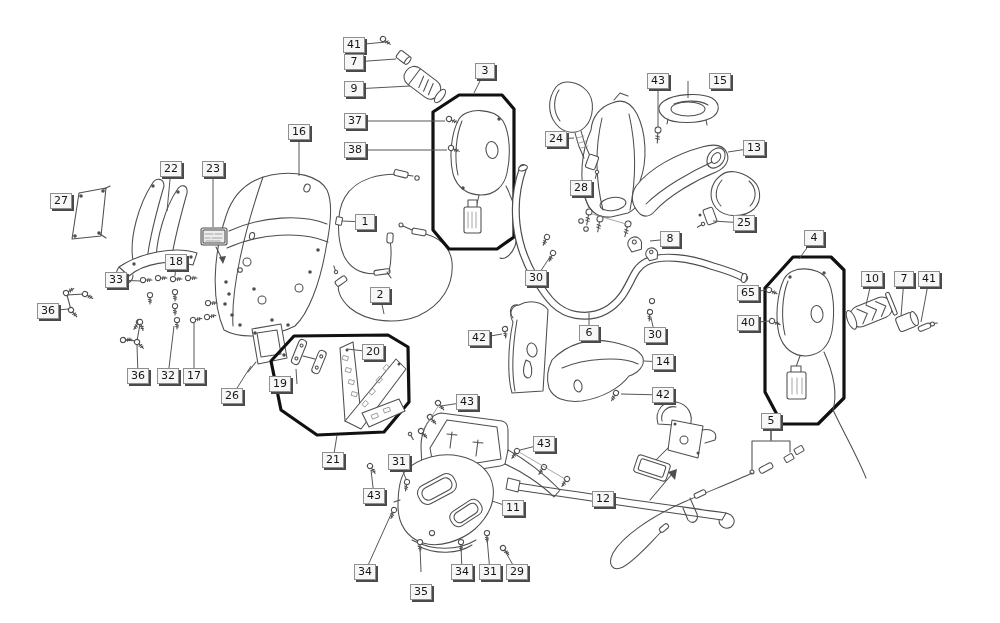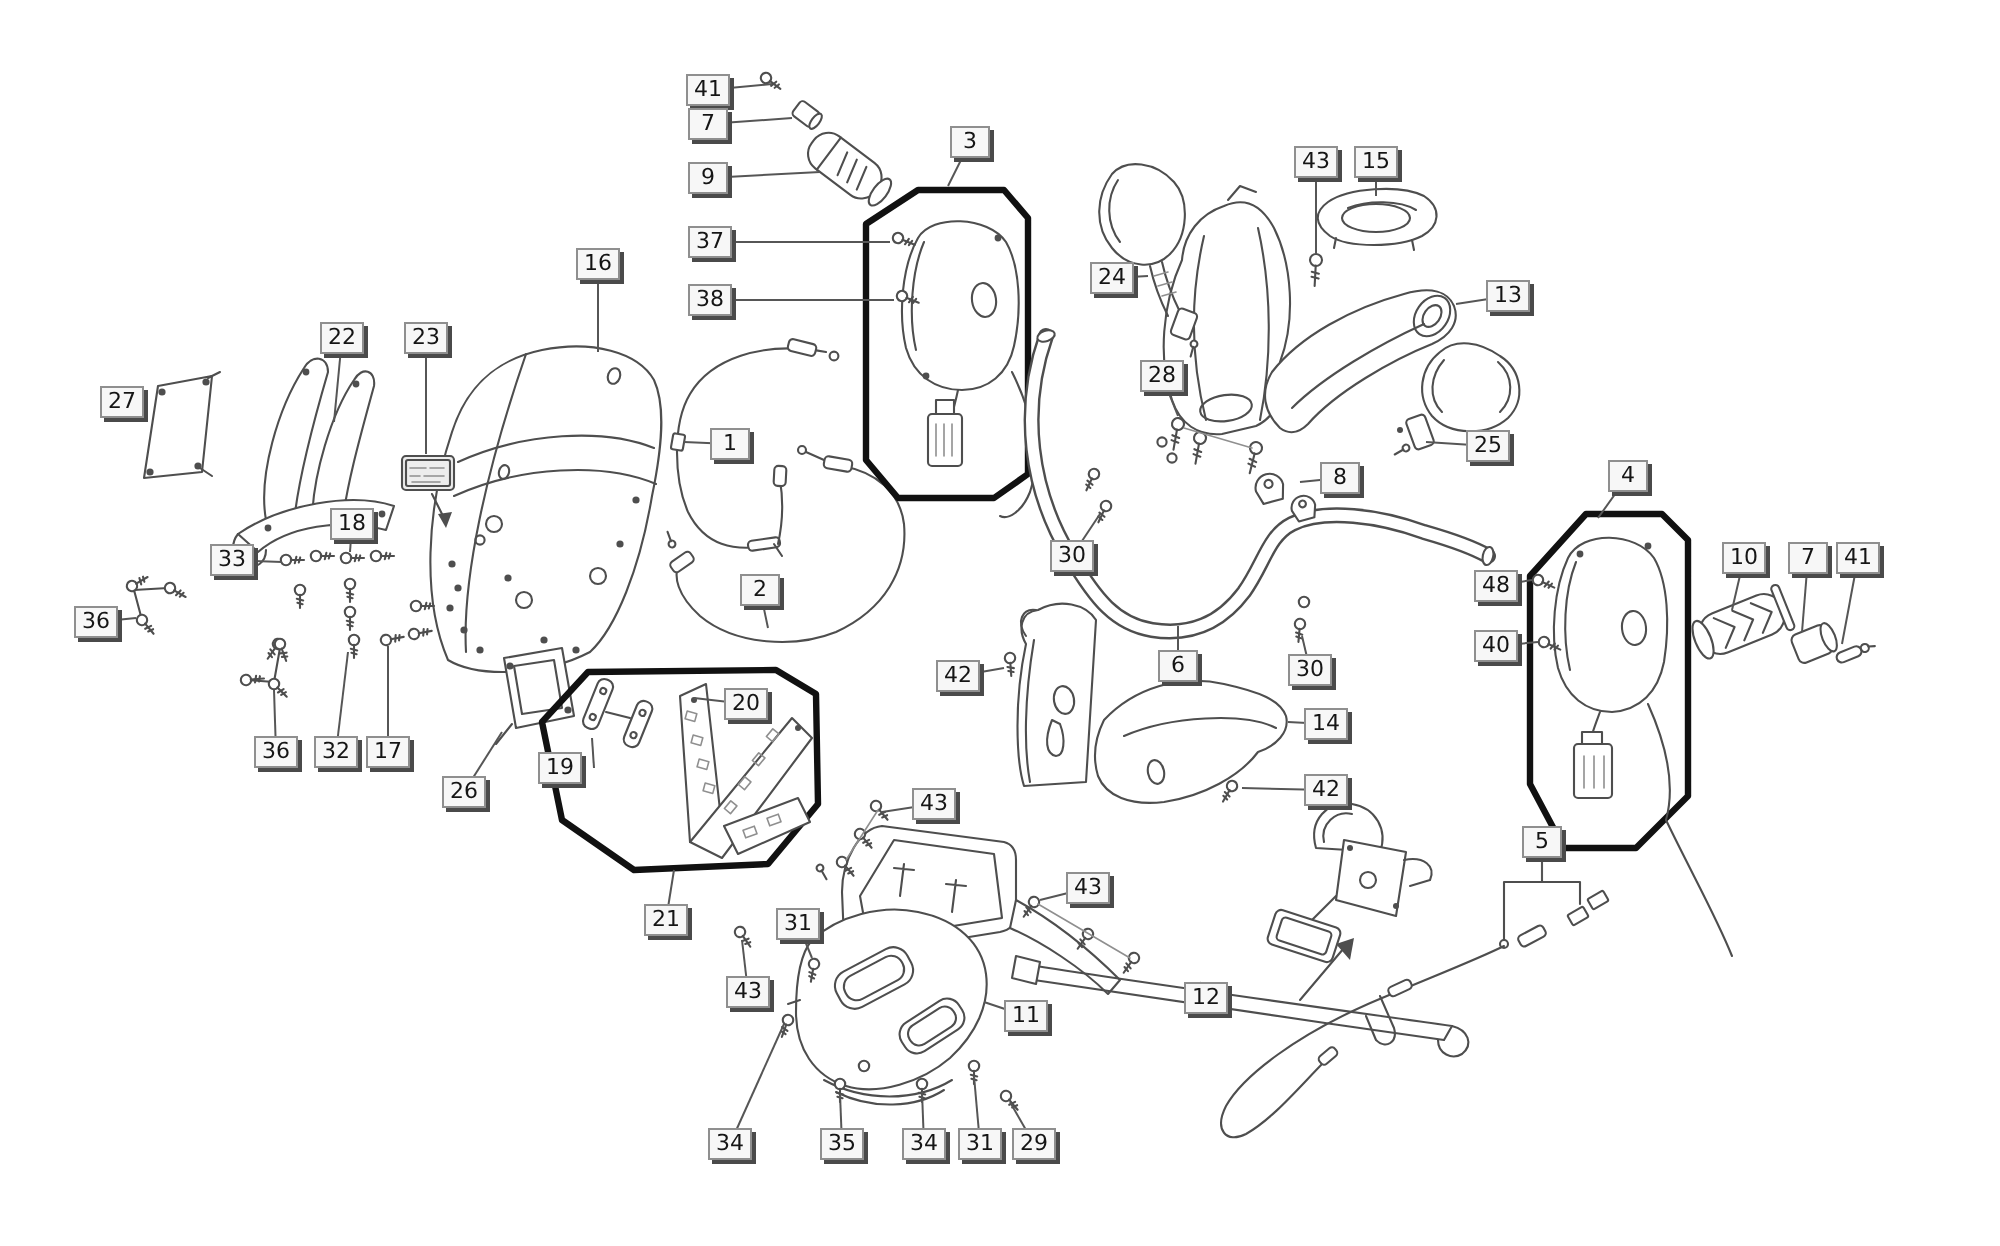--- a/index.html
+++ b/index.html
@@ -536,28 +536,28 @@
       <div class="callout" style="left: 355px; top: 121px;">37</div>
       <div class="callout" style="left: 355px; top: 150px;">38</div>
       <div class="callout" style="left: 485px; top: 71px;">3</div>
       <div class="callout" style="left: 299px; top: 132px;">16</div>
       <div class="callout" style="left: 171px; top: 169px;">22</div>
       <div class="callout" style="left: 213px; top: 169px;">23</div>
       <div class="callout" style="left: 61px; top: 201px;">27</div>
       <div class="callout" style="left: 365px; top: 222px;">1</div>
       <div class="callout" style="left: 556px; top: 139px;">24</div>
       <div class="callout" style="left: 658px; top: 81px;">43</div>
-      <div class="callout" style="left: 688px; top: 81px;">15</div>
+      <div class="callout" style="left: 720px; top: 81px;">15</div>
       <div class="callout" style="left: 754px; top: 148px;">13</div>
       <div class="callout" style="left: 581px; top: 188px;">28</div>
       <div class="callout" style="left: 744px; top: 223px;">25</div>
       <div class="callout" style="left: 670px; top: 239px;">8</div>
       <div class="callout" style="left: 536px; top: 278px;">30</div>
       <div class="callout" style="left: 814px; top: 238px;">4</div>
-      <div class="callout" style="left: 748px; top: 293px;">48</div>
+      <div class="callout" style="left: 748px; top: 293px;">65</div>
       <div class="callout" style="left: 748px; top: 323px;">40</div>
       <div class="callout" style="left: 872px; top: 279px;">10</div>
       <div class="callout" style="left: 904px; top: 279px;">7</div>
       <div class="callout" style="left: 929px; top: 279px;">41</div>
       <div class="callout" style="left: 116px; top: 280px;">33</div>
       <div class="callout" style="left: 176px; top: 262px;">18</div>
       <div class="callout" style="left: 48px; top: 311px;">36</div>
       <div class="callout" style="left: 380px; top: 295px;">2</div>
       <div class="callout" style="left: 479px; top: 338px;">42</div>
       <div class="callout" style="left: 589px; top: 333px;">6</div>
@@ -571,20 +571,20 @@
       <div class="callout" style="left: 280px; top: 384px;">19</div>
       <div class="callout" style="left: 373px; top: 352px;">20</div>
       <div class="callout" style="left: 333px; top: 460px;">21</div>
       <div class="callout" style="left: 467px; top: 402px;">43</div>
       <div class="callout" style="left: 399px; top: 462px;">31</div>
       <div class="callout" style="left: 374px; top: 496px;">43</div>
       <div class="callout" style="left: 513px; top: 508px;">11</div>
       <div class="callout" style="left: 544px; top: 444px;">43</div>
       <div class="callout" style="left: 603px; top: 499px;">12</div>
       <div class="callout" style="left: 365px; top: 572px;">34</div>
-      <div class="callout" style="left: 421px; top: 572px;">35</div>
+      <div class="callout" style="left: 421px; top: 592px;">35</div>
       <div class="callout" style="left: 462px; top: 572px;">34</div>
       <div class="callout" style="left: 490px; top: 572px;">31</div>
       <div class="callout" style="left: 517px; top: 572px;">29</div>
       <div class="callout" style="left: 771px; top: 421px;">5</div>
     </div>
 
 </div>
 
 </body></html>

